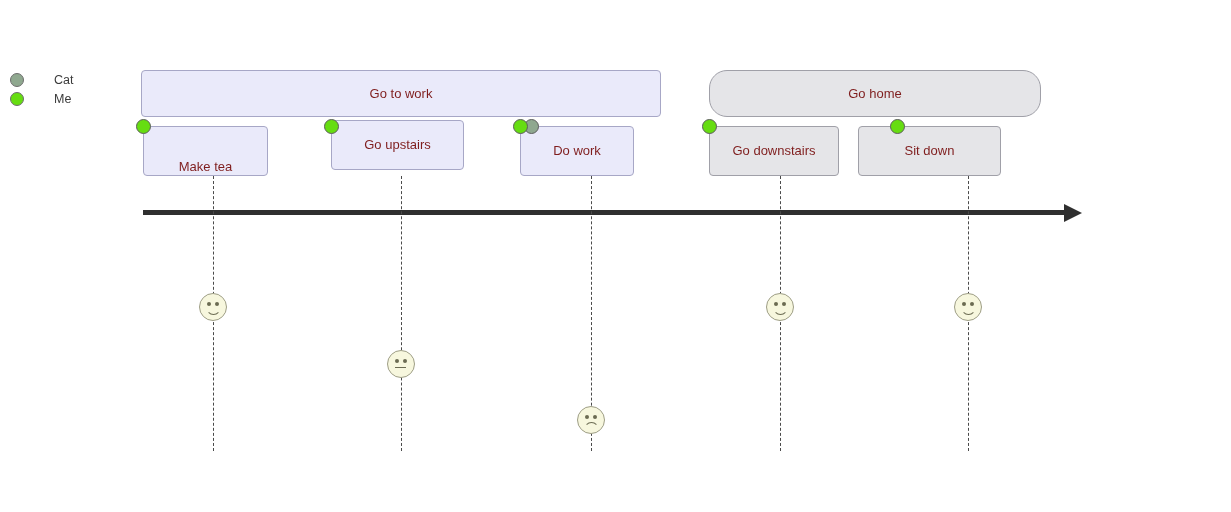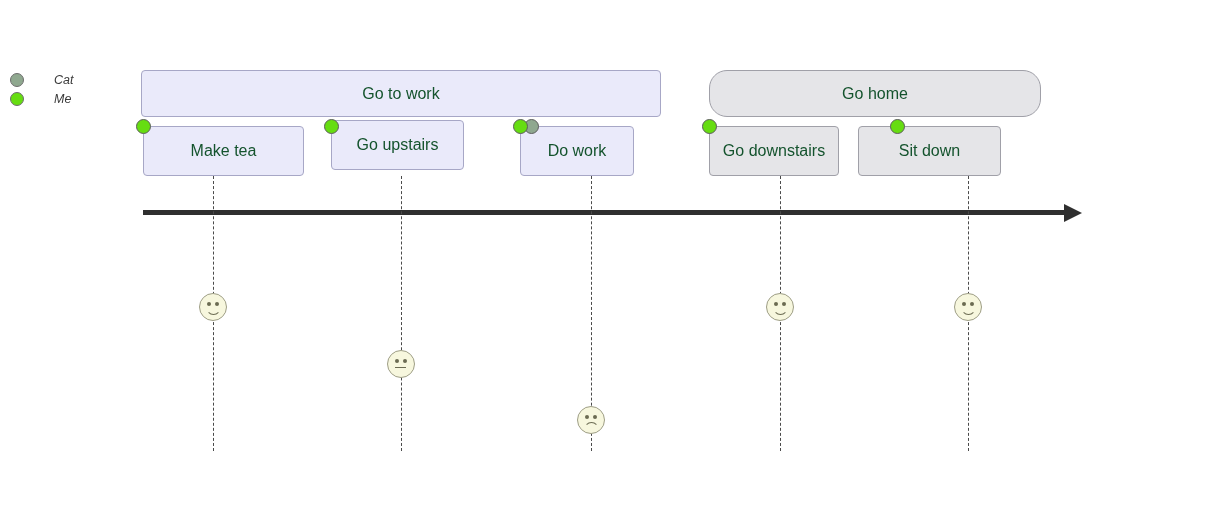--- a/index.html
+++ b/index.html
@@ -30,21 +30,20 @@
     letter-spacing: -0.2px;
     white-space: nowrap;
   }
 
   
   #legend {
     position: absolute;
     left: 10px;
     top: 70px;
     width: 120px;
-    font-style: italic;
   }
   .legend-row {
     display: flex;
     align-items: center;
     height: 19px;
     margin-bottom: 0px;
   }
   .legend-dot {
     width: 14px;
     height: 14px;
@@ -62,22 +61,22 @@
 
   
   .node {
     position: absolute;
     box-sizing: border-box;
     border: 1px solid #9aa0a6;
     border-radius: 4px;
     display: flex;
     align-items: center;
     justify-content: center;
-    font-size: 16px;
-    color: #14532d;
+    font-size: 13px;
+    color: #7f1d1d;
     text-align: center;
     line-height: 1.2;
   }
   .node.lav   { background: #eaeafa; border-color: #a7a7c6; }
   .node.gray  { background: #e5e5e8; border-color: #a0a0a8; }
 
   
   .marker {
     position: absolute;
     width: 15px;
@@ -186,21 +185,21 @@
       <span>Go to work</span>
     </div>
     <div class="node gray" style="left: 709px; top: 70px; width: 332px; height: 47px; border-radius: 18px;">
       <span>Go home</span>
     </div>
     <div class="dropline" style="left: 213px; top: 176px; height: 275px;"></div>
     <div class="dropline" style="left: 401px; top: 176px; height: 275px;"></div>
     <div class="dropline" style="left: 591px; top: 176px; height: 275px;"></div>
     <div class="dropline" style="left: 780px; top: 176px; height: 275px;"></div>
     <div class="dropline" style="left: 968px; top: 176px; height: 275px;"></div>
-    <div class="node lav" style="left: 143px; top: 126px; width: 161px; height: 50px;">
+    <div class="node lav" style="left: 143px; top: 126px; width: 125px; height: 50px; align-items: flex-end;">
       <span>Make tea</span>
     </div>
     <div class="marker" style="background: rgb(102, 221, 17); left: 136px; top: 119px; z-index: 10;"></div>
     <div class="node lav" style="left: 331px; top: 120px; width: 133px; height: 50px;">
       <span>Go upstairs</span>
     </div>
     <div class="marker" style="background: rgb(102, 221, 17); left: 324px; top: 119px; z-index: 10;"></div>
     <div class="node lav" style="left: 520px; top: 126px; width: 114px; height: 50px;">
       <span>Do work</span>
     </div>

